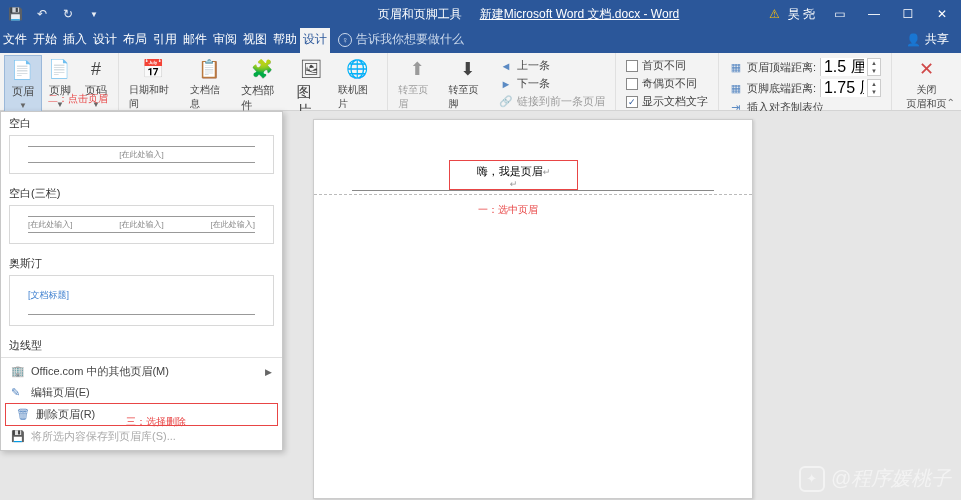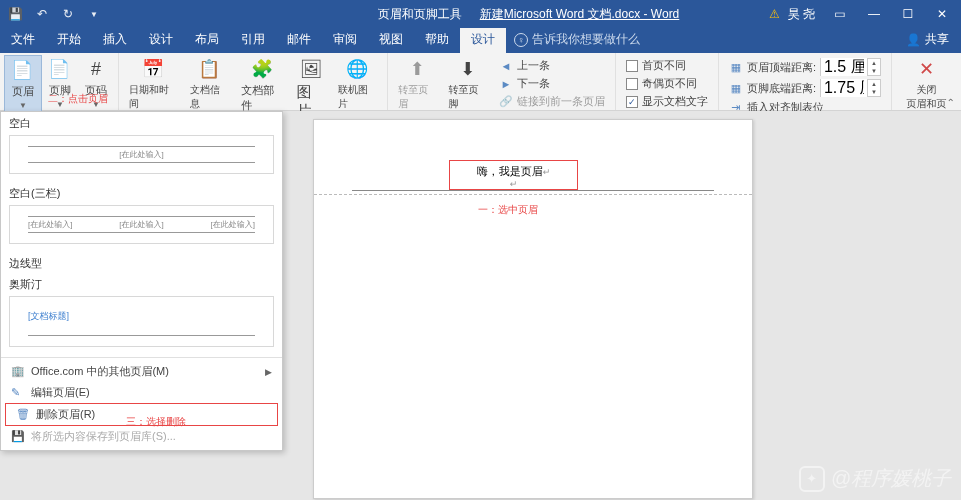--- a/index.html
+++ b/index.html
@@ -10,21 +10,21 @@
     .qat-btn { width: 20px; height: 20px; display: flex; align-items: center; justify-content: center; color: #fff; opacity: 0.9; }
     .titlebar-center { position: absolute; left: 50%; transform: translateX(-50%); display: flex; gap: 18px; align-items: center; margin-left: 48px; }
     .context-tab-label { color: #fff; font-size: 12px; }
     .doc-title { color: #fff; font-size: 12px; text-decoration: underline; }
     .titlebar-right { margin-left: auto; display: flex; align-items: center; gap: 4px; padding-right: 4px; }
     .warn-icon { color: #ffc107; margin-right: 4px; }
     .user-name { font-size: 12px; margin-right: 6px; }
     .win-btn { width: 30px; height: 26px; display: flex; align-items: center; justify-content: center; color: #fff; font-size: 12px; }
     
     .menubar { height: 25px; background: #2b579a; display: flex; align-items: flex-end; font-size: 12px; }
-    .menu-tab { padding: 5px 11px; color: #fff; cursor: pointer; }
+    .menu-tab { padding: 5px 3px; color: #fff; cursor: pointer; }
     .menu-tab.file { background: #2b579a; }
     .menu-tab.active { background: #f3f3f3; color: #2b579a; }
     .menu-tab.context { background: #4a7cc0; color: #fff; }
     .menu-tab.context.active { background: #f3f3f3; color: #2b579a; }
     .tell-me { display: flex; align-items: center; gap: 4px; color: #cbd9ec; padding: 5px 8px; font-size: 12px; }
     .tell-me-icon { width: 14px; height: 14px; border: 1px solid #cbd9ec; border-radius: 50%; display: flex; align-items: center; justify-content: center; font-size: 9px; }
     .share-btn { margin-left: auto; padding: 5px 12px; color: #fff; display: flex; align-items: center; gap: 4px; }
     
     .ribbon { height: 58px; background: #f3f3f3; border-bottom: 1px solid #d4d4d4; display: flex; position: relative; }
     .ribbon-group { display: flex; flex-direction: column; padding: 2px 4px; border-right: 1px solid #e0e0e0; position: relative; }
@@ -268,28 +268,28 @@
       <div class="preset-label">空白(三栏)</div>
       <div class="preset-preview">
           <div class="preset-inner-3col">
             <span>[在此处输入]</span>
             <span>[在此处输入]</span>
             <span>[在此处输入]</span>
           </div>
         </div>
     </div>
     <div>
-      <div class="preset-label">边线型</div>
-
-    </div>
-    <div>
       <div class="preset-label">奥斯汀</div>
       <div class="preset-preview">
           <div class="preset-austin">[文档标题]</div>
         </div>
+    </div>
+    <div>
+      <div class="preset-label">边线型</div>
+
     </div>
   </div>
   <div class="dropdown-footer">
     <div class="dd-menu-item">
       <span class="icon">🏢</span>
       <span>Office.com 中的其他页眉(M)</span>
       <span class="arrow">▶</span>
     </div>
     <div class="dd-menu-item">
       <span class="icon">✎</span>

